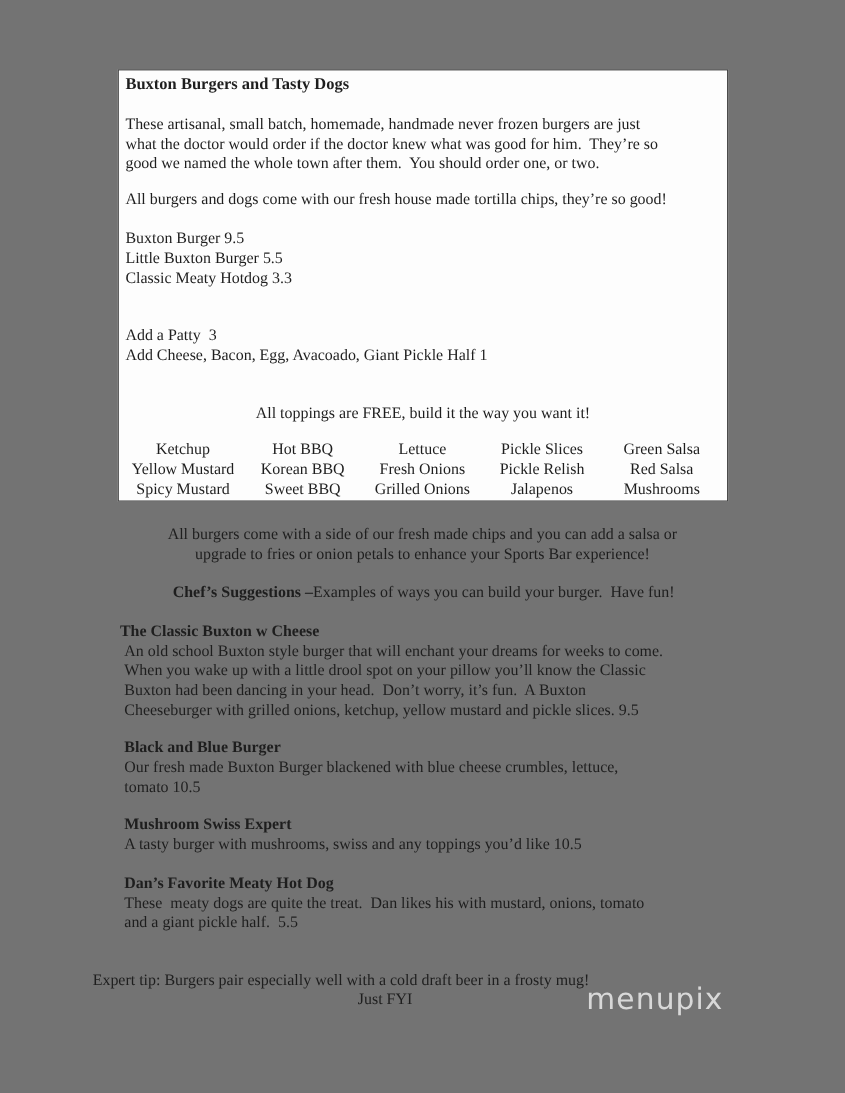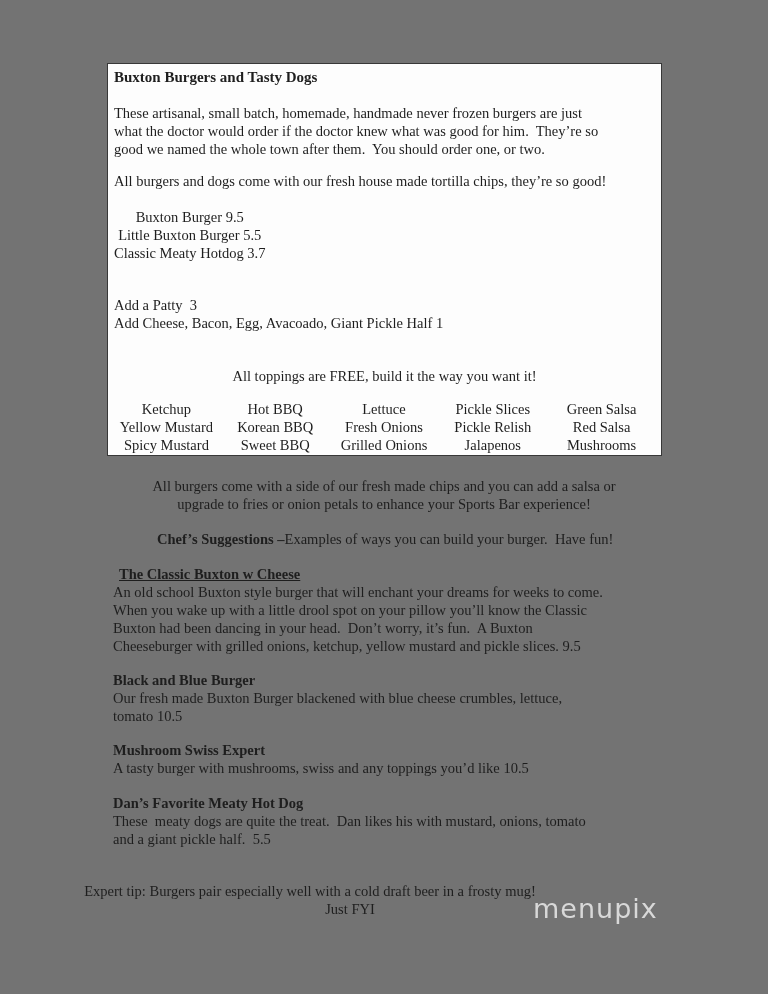--- a/index.html
+++ b/index.html
@@ -25,31 +25,31 @@
     background: #fdfdfd;
   }
   .abs { position: absolute; }
   .bold { font-weight: bold; }
   .pre { white-space: pre; }           
   .prewrap { white-space: pre-wrap; }
 
   .box-title   { left: 6px; top: 4px;   font-weight: bold; font-size: 15px; }
   .box-intro   { left: 6px; top: 40px;  width: 540px; }
   .box-chips   { left: 6px; top: 108px; }
-  .box-items   { left: 6px; top: 144px; text-align: center; }
+  .box-items   { left: 6px; top: 144px; }
   .box-addons  { left: 6px; top: 232px; }
   .box-banner  { left: 0;   top: 303px; width: 100%; text-align: center; }
   .box-toppings{ left: 4px; top: 336px; width: 544px; display: flex; }
   .top-col { flex: 1 1 0; text-align: center; }
   .top-cell { line-height: 18px; white-space: nowrap; }
 
   .sides-note  { left: 0; top: 477px; width: 768px; text-align: center; }
   .chefs-line  { left: 113px; top: 530px; width: 600px; margin-left: 44px; }
 
-  .sug-name-0  { left: 119px; top: 565px; text-decoration: underline; }
+  .sug-name-0  { left: 109px; top: 565px; }
   .sug-desc-0  { left: 113px; top: 583px; width: 570px; }
   .sug-name-1  { left: 113px; top: 671px; }
   .sug-desc-1  { left: 113px; top: 689px; width: 570px; }
   .sug-name-2  { left: 113px; top: 741px; }
   .sug-desc-2  { left: 113px; top: 759px; width: 570px; }
   .sug-name-3  { left: 113px; top: 794px; }
   .sug-desc-3  { left: 113px; top: 812px; width: 570px; }
   .sug-name { font-weight: bold; }
 
   .footer-tip  { left: 0; top: 882px; width: 620px; text-align: center; }
@@ -74,21 +74,21 @@
 
     <div class="abs box-intro prewrap">These artisanal, small batch, homemade, handmade never frozen burgers are just
 what the doctor would order if the doctor knew what was good for him.  They’re so
 good we named the whole town after them.  You should order one, or two.</div>
 
     <div class="abs box-chips pre">All burgers and dogs come with our fresh house made tortilla chips, they’re so good!</div>
 
     <div class="abs box-items">
       <div class="pre"><span>Buxton Burger</span><span> </span><span>9.5</span></div>
       <div class="pre"><span>Little Buxton Burger</span><span> </span><span>5.5</span></div>
-      <div class="pre"><span>Classic Meaty Hotdog</span><span> </span><span>3.7</span></div>
+      <div class="pre"><span>Classic Meaty Hotdog</span><span> </span><span>3.3</span></div>
     </div>
 
     <div class="abs box-addons">
       <div class="pre"><span>Add a Patty </span><span> </span><span>3</span></div>
       <div class="pre"><span>Add Cheese, Bacon, Egg, Avacoado, Giant Pickle Half</span><span> </span><span>1</span></div>
     </div>
 
     <div class="abs box-toppings">
       <div class="top-col">
         <div class="top-cell">Ketchup</div>

